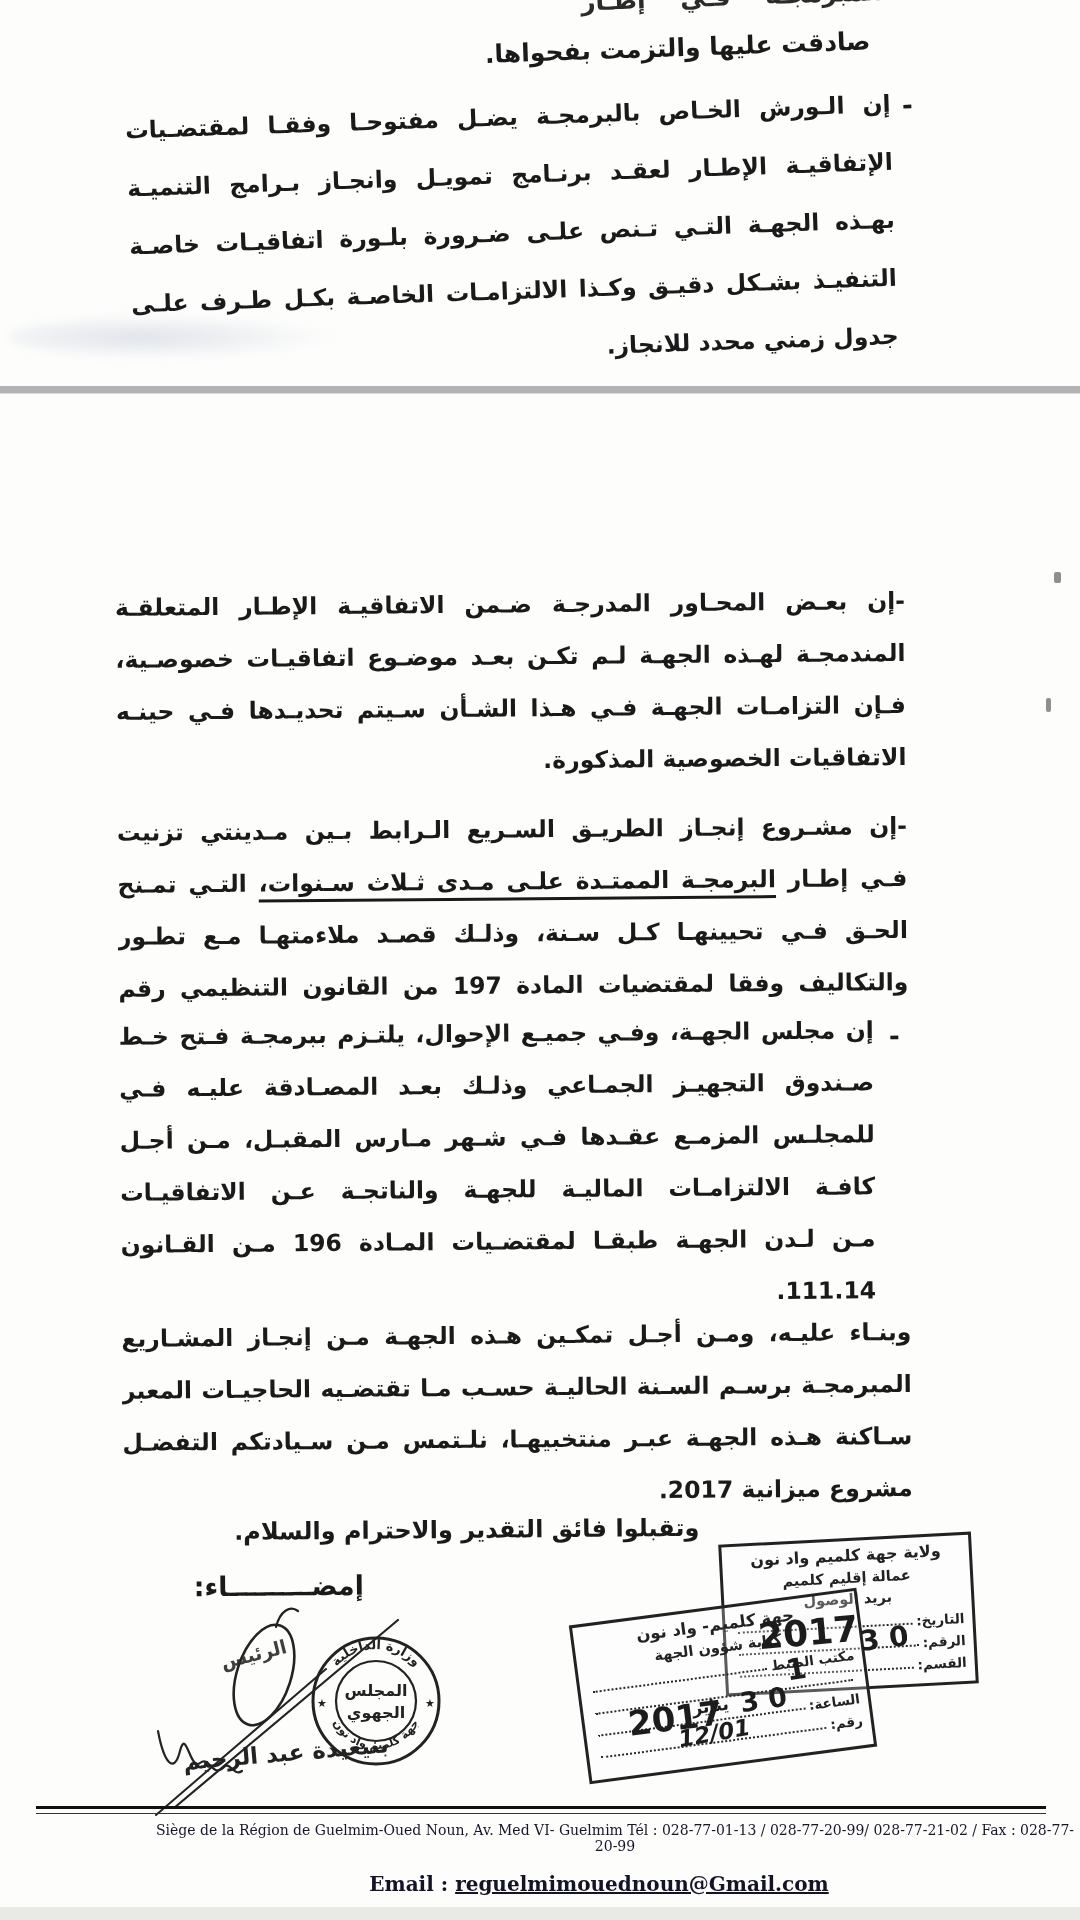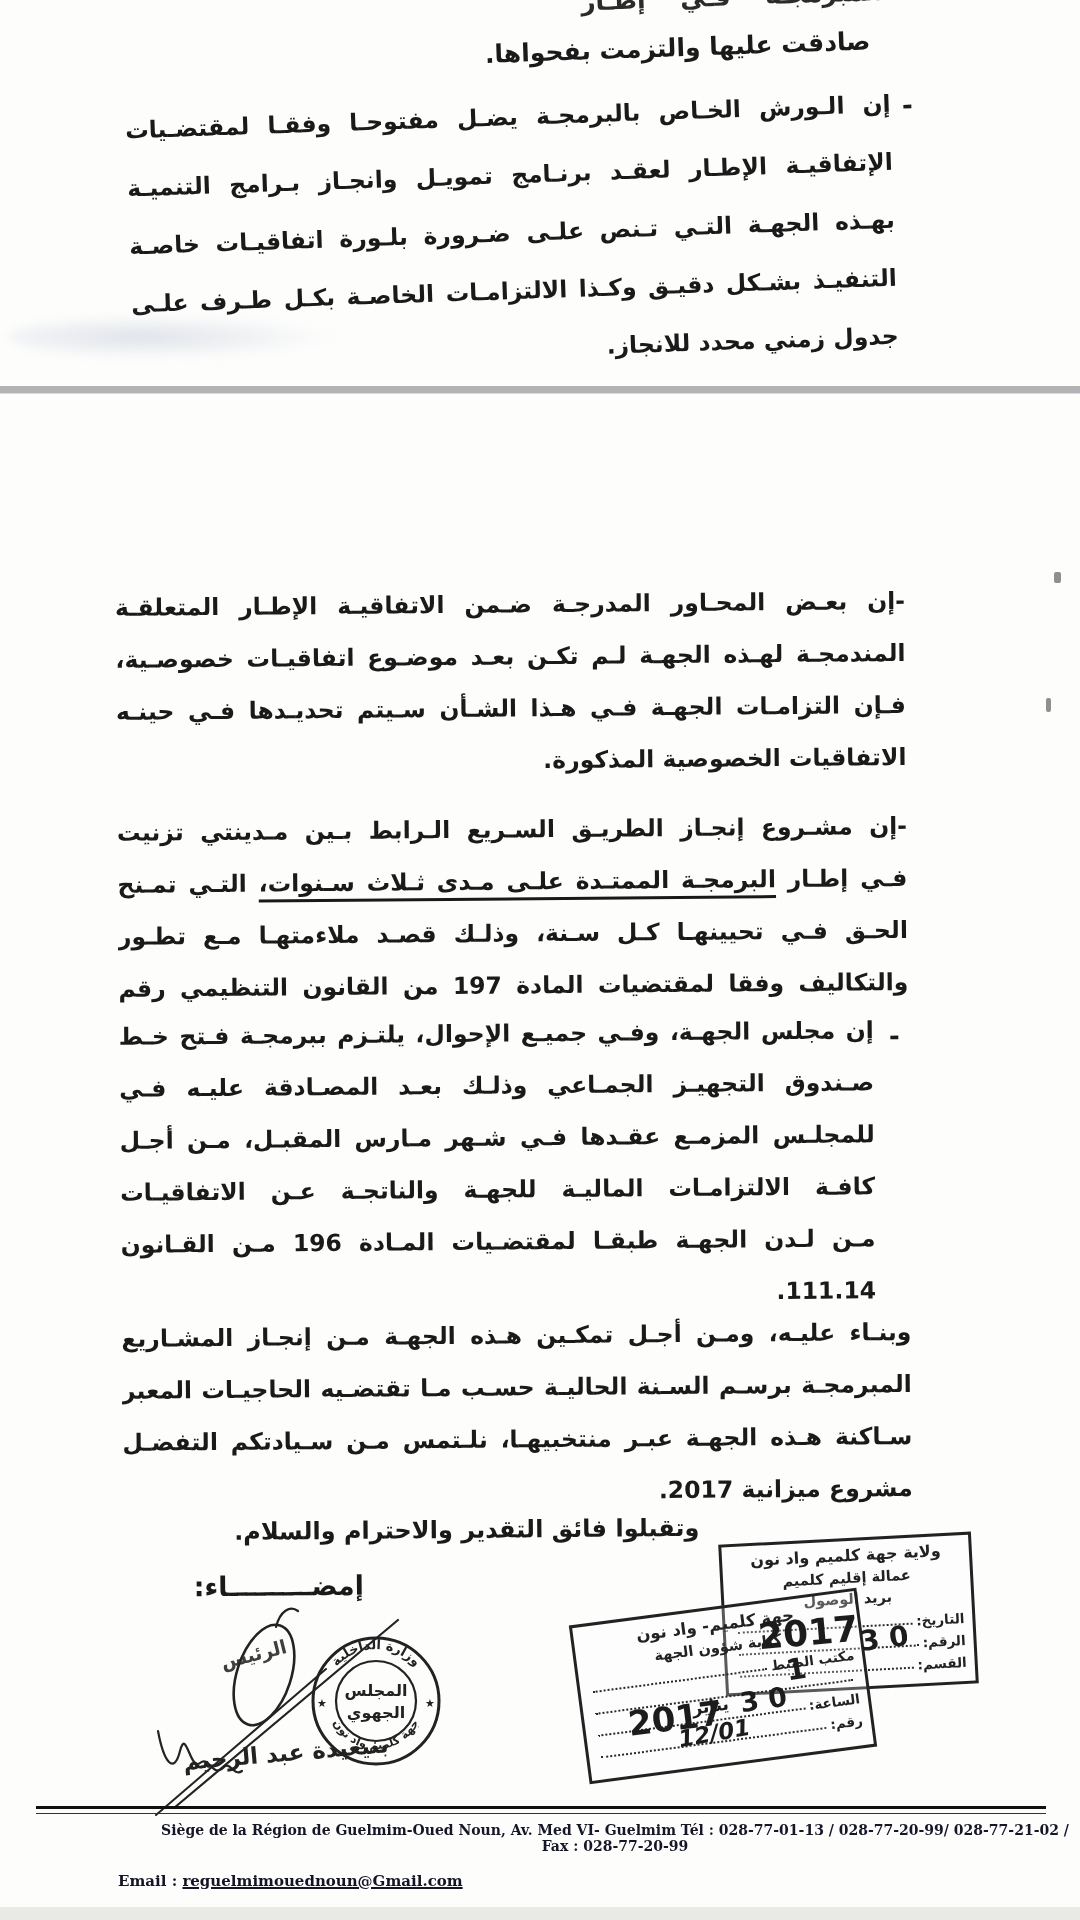--- a/index.html
+++ b/index.html
@@ -54,25 +54,25 @@
   .rstamp .dots{flex:1;border-bottom:2px dotted #2a2a2a;margin:0 4px 4px 4px;height:12px;}
   #stamp-right .t1{font-size:16px;height:24px;line-height:24px;}
   #stamp-right .t2,#stamp-right .t3{font-size:14.5px;height:21px;line-height:21px;}
   #stamp-left .t1{font-size:16.5px;height:25px;line-height:25px;}
   #stamp-left .t2{font-size:14.5px;height:21px;line-height:21px;}
   .hand{position:absolute;font-weight:700;color:#1c1c1c;font-family:"DejaVu Sans",sans-serif;}
   
   #footer-rule{position:absolute;left:36px;right:34px;top:1806px;height:4px;
                border-top:3px solid #111;border-bottom:1.5px solid #333;}
   #footer-fr{position:absolute;left:0;right:0;top:1822px;padding-left:150px;text-align:center;
-             font-family:"DejaVu Serif",serif;font-weight:700;font-size:14px;color:#16162a;}
+             font-family:"DejaVu Serif",serif;font-weight:400;font-size:14px;color:#16162a;}
   #footer-ar{position:absolute;left:0;right:52px;top:1848px;text-align:center;direction:rtl;
              font-size:12.5px;font-weight:700;color:#1d1d30;}
-  #footer-email{position:absolute;left:0;right:0;top:1872px;padding-left:118px;
-                font-family:"DejaVu Serif",serif;font-weight:700;font-size:15px;color:#141428;}
+  #footer-email{position:absolute;left:0;right:0;top:1872px;padding-left:118px;text-align:center;
+                font-family:"DejaVu Serif",serif;font-weight:700;font-size:20px;color:#141428;}
   #footer-email .addr{text-decoration:underline;text-decoration-thickness:2px;}
   #bottom-strip{position:absolute;left:0;bottom:0;width:1080px;height:13px;background:#e9e9e6;}
 </style>
 </head>
 <body>
 
 <div id="canvas">
 
   <div id="page1">
     <div class="frag">المبرمجـة فـي إطـار</div>

